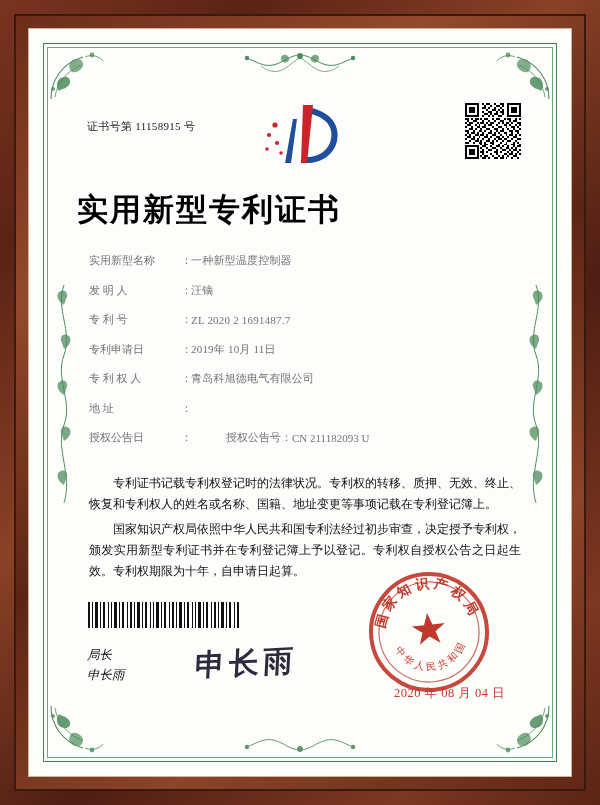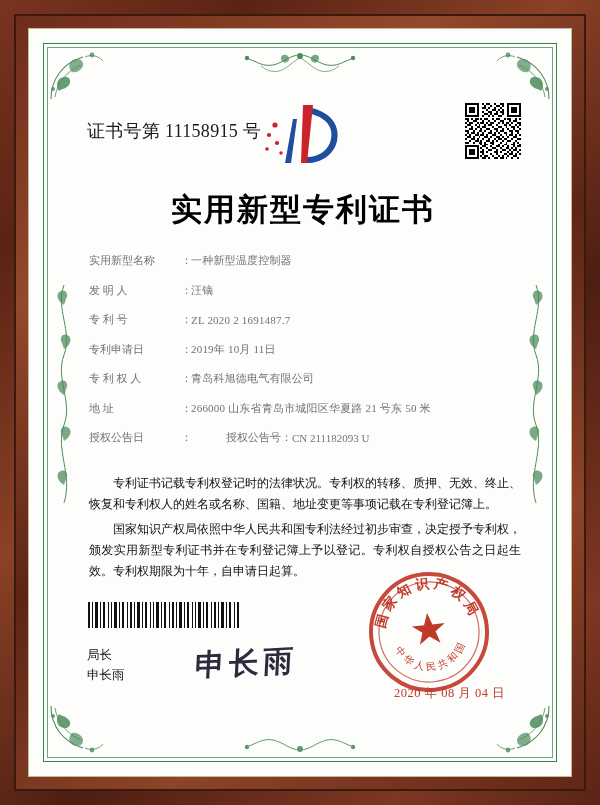--- a/index.html
+++ b/index.html
@@ -116,21 +116,21 @@
     top: 52px;
     bottom: 46px;
     font-size: 12px;
     color: #111;
   }
 
   .serial {
     position: absolute;
     left: 10px;
     top: 38px;
-    font-size: 18px;
+    font-size: 11px;
     letter-spacing: .3px;
     color: #1a1a1a;
     white-space: nowrap;
   }
 
   
   .logo {
     position: absolute;
     left: 50%;
     transform: translateX(-50%);
@@ -148,21 +148,20 @@
     width: 56px;
     height: 56px;
     background: #fff;
   }
   .qr svg { display:block; width:100%; height:100%; }
 
   .title {
     position: absolute;
     left: 0; right: 0;
     top: 108px;
-    text-align: center;
     font-size: 31px;
     font-weight: bold;
     letter-spacing: 2px;
     color: #000;
     font-family: "Liberation Serif", "DejaVu Serif", serif;
   }
 
   .fields {
     position: absolute;
     left: 12px;
@@ -221,20 +220,21 @@
   }
   .barcode svg { width: 100%; height: 100%; display:block; }
 
   .sign-block {
     position: absolute;
     left: 10px;
     bottom: 44px;
     font-size: 12.5px;
     line-height: 1.65;
     color: #111;
+    font-style: italic;
   }
 
   .handwriting {
     position: absolute;
     left: 118px;
     bottom: 46px;
     font-size: 30px;
     color: #1a1a2e;
     font-family: "Liberation Serif", "DejaVu Serif", serif;
     transform: rotate(-3deg) skewX(-6deg);
@@ -642,21 +642,20 @@
 
           <div class="field-row">
             <span class="field-label">专 利 权 人</span>
             <span class="field-colon">：</span>
             <span class="field-value">青岛科旭德电气有限公司</span>
           </div>
 
           <div class="field-row">
             <span class="field-label">地          址</span>
             <span class="field-colon">：</span>
-            <span class="field-value">266000 山东省青岛市城阳区华夏路 21 号东 50 米</span>
           </div>
 
           <div class="field-row">
             <span class="field-label">授权公告日</span>
             <span class="field-colon">：</span>
             <span class="inline-extra">授权公告号</span>
             <span>：</span>
             <span>CN 211182093 U</span>
           </div>
 

